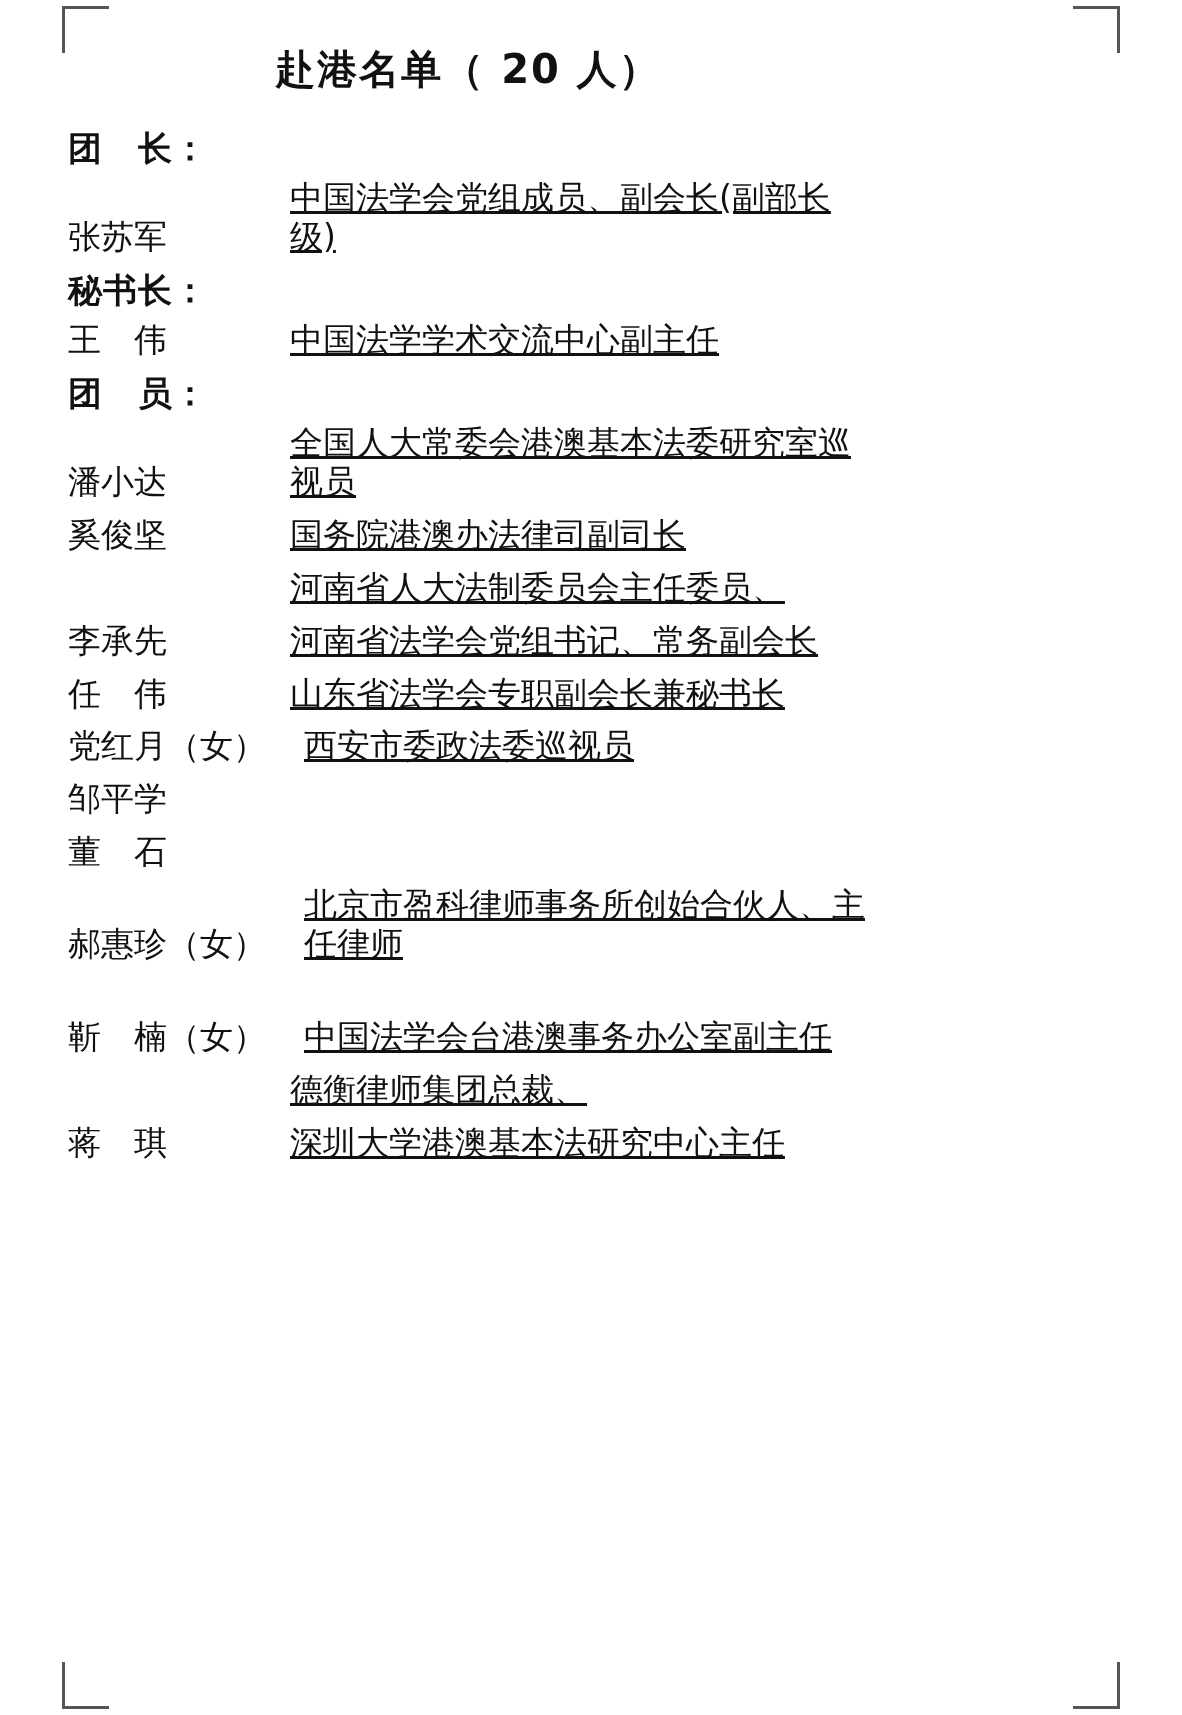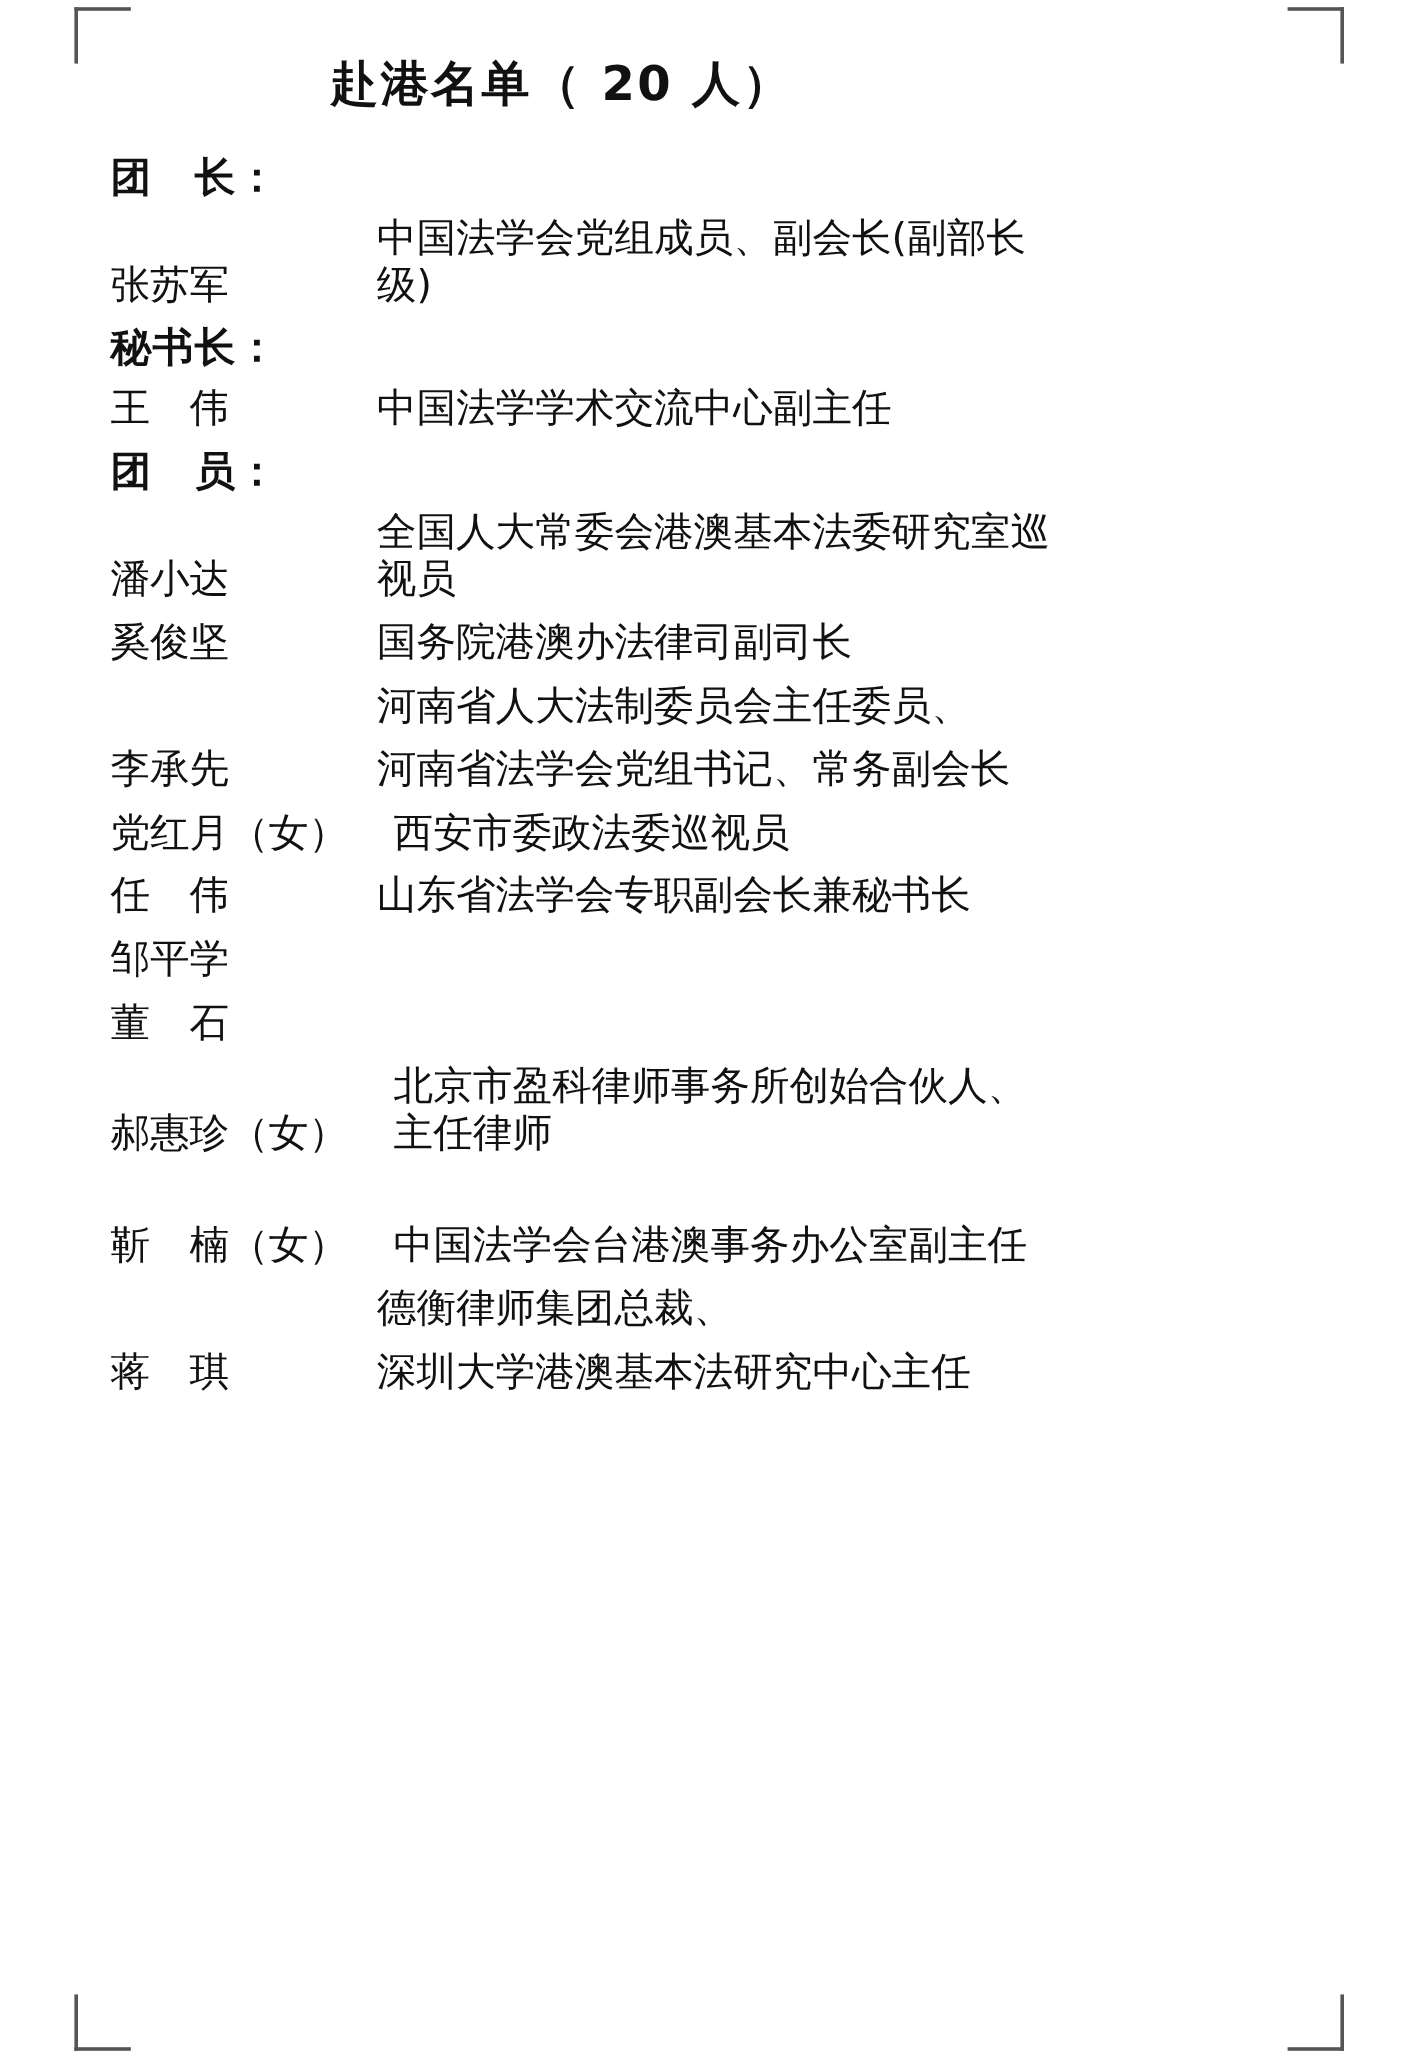--- a/index.html
+++ b/index.html
@@ -43,21 +43,21 @@
     text-align: center;
     font-size: 40px;
     font-weight: bold;
     letter-spacing: 2px;
     margin-top: 42px;
     margin-bottom: 34px;
     font-family: "DejaVu Sans", "Liberation Sans", sans-serif;
   }
 
   .body-block {
-    padding-left: 92px;
+    padding-left: 68px;
     padding-right: 60px;
   }
 
   .section-heading {
     font-size: 34px;
     font-weight: bold;
     line-height: 1.0;
     margin: 16px 0 14px 0;
     letter-spacing: 1px;
     font-family: "DejaVu Sans", "Liberation Sans", sans-serif;
@@ -77,20 +77,21 @@
     font-family: "DejaVu Sans", "Liberation Sans", sans-serif;
   }
   .entry-name.wide {
     min-width: 236px;
   }
   .entry-role {
     font-size: 33px;
     line-height: 1.18;
     flex: 1 1 auto;
     font-family: "DejaVu Sans", "Liberation Sans", sans-serif;
+    text-decoration: underline;
   }
   .entry-role .role-line {
     display: block;
     margin-bottom: 14px;
   }
   .entry-role .role-line:last-child {
     margin-bottom: 0;
   }
   .gap-row {
     height: 40px;
@@ -145,30 +146,30 @@
     <div class="entry">
       <div class="entry-name">李承先</div>
       <div class="entry-role">
         <span class="role-line">河南省人大法制委员会主任委员、</span>
         <span class="role-line">河南省法学会党组书记、常务副会长</span>
       </div>
     </div>
 
 
     <div class="entry">
+      <div class="entry-name">任　伟</div>
+      <div class="entry-role">
+        <span class="role-line">山东省法学会专职副会长兼秘书长</span>
+      </div>
+    </div>
+
+    <div class="entry">
       <div class="entry-name wide">党红月（女）</div>
       <div class="entry-role">
         <span class="role-line">西安市委政法委巡视员</span>
-      </div>
-    </div>
-
-    <div class="entry">
-      <div class="entry-name">任　伟</div>
-      <div class="entry-role">
-        <span class="role-line">山东省法学会专职副会长兼秘书长</span>
       </div>
     </div>
 
 
     <div class="entry">
       <div class="entry-name">邹平学</div>
     </div>
 
     <div class="entry">
       <div class="entry-name">董　石</div>

